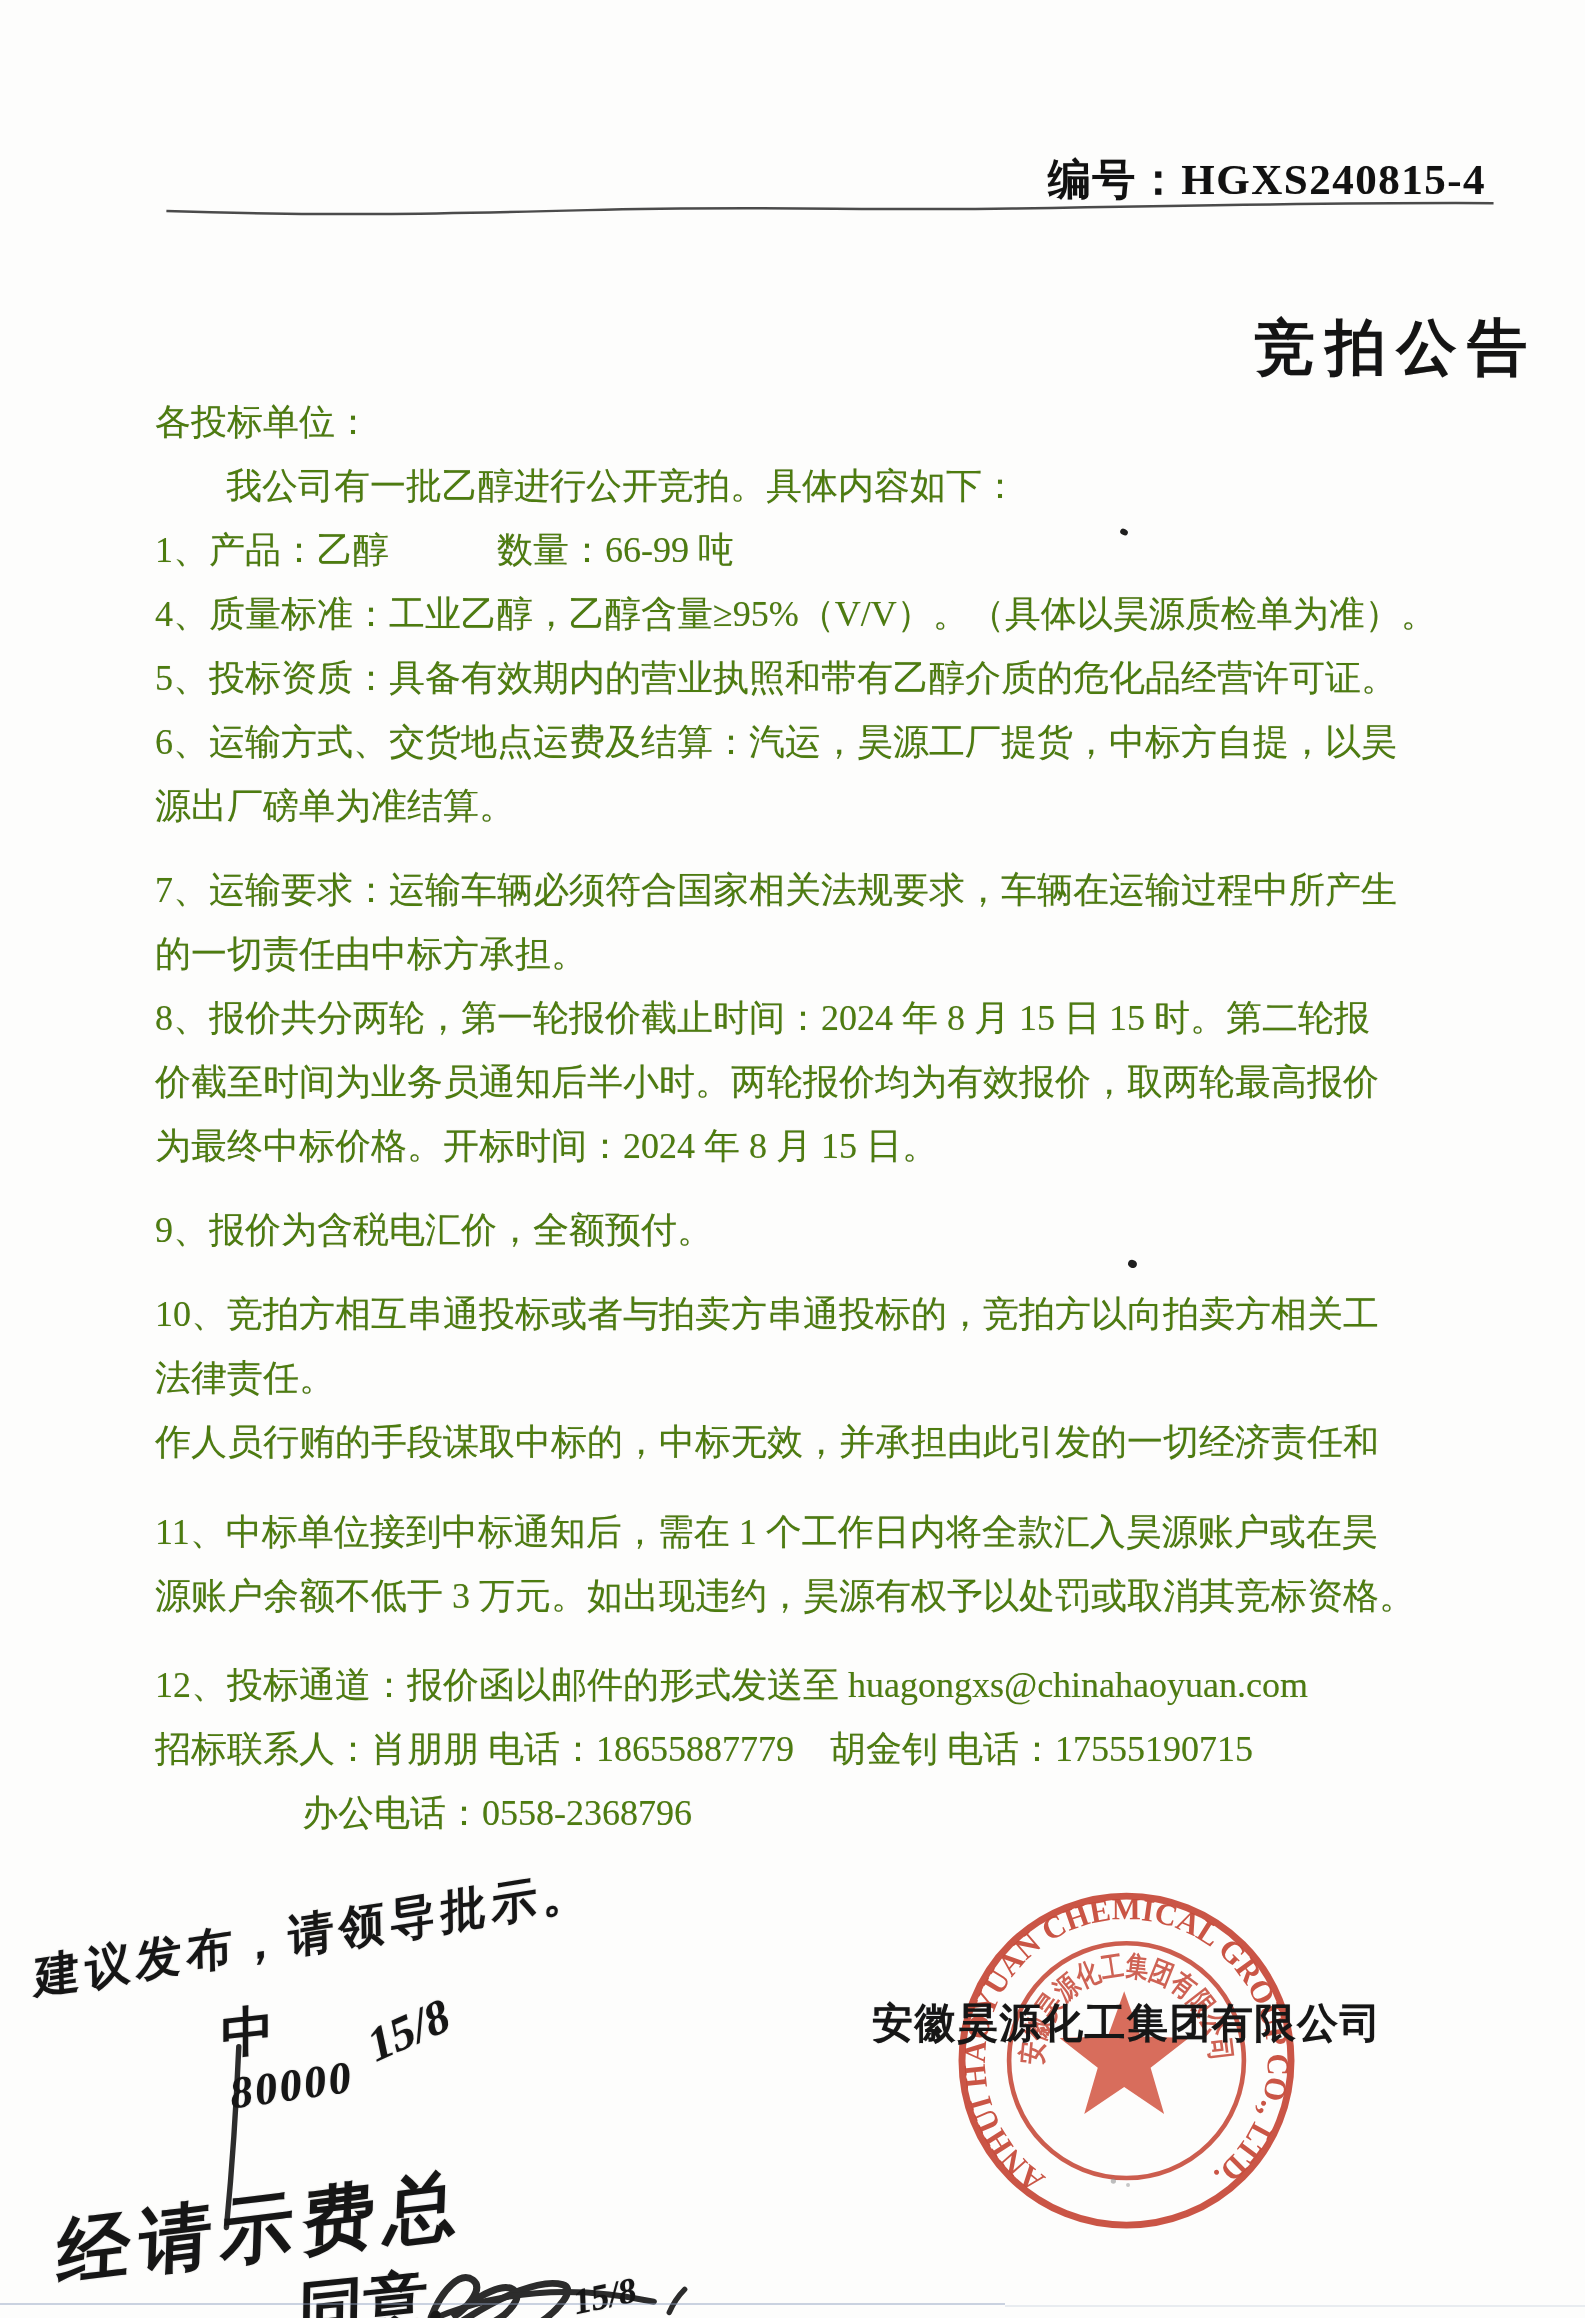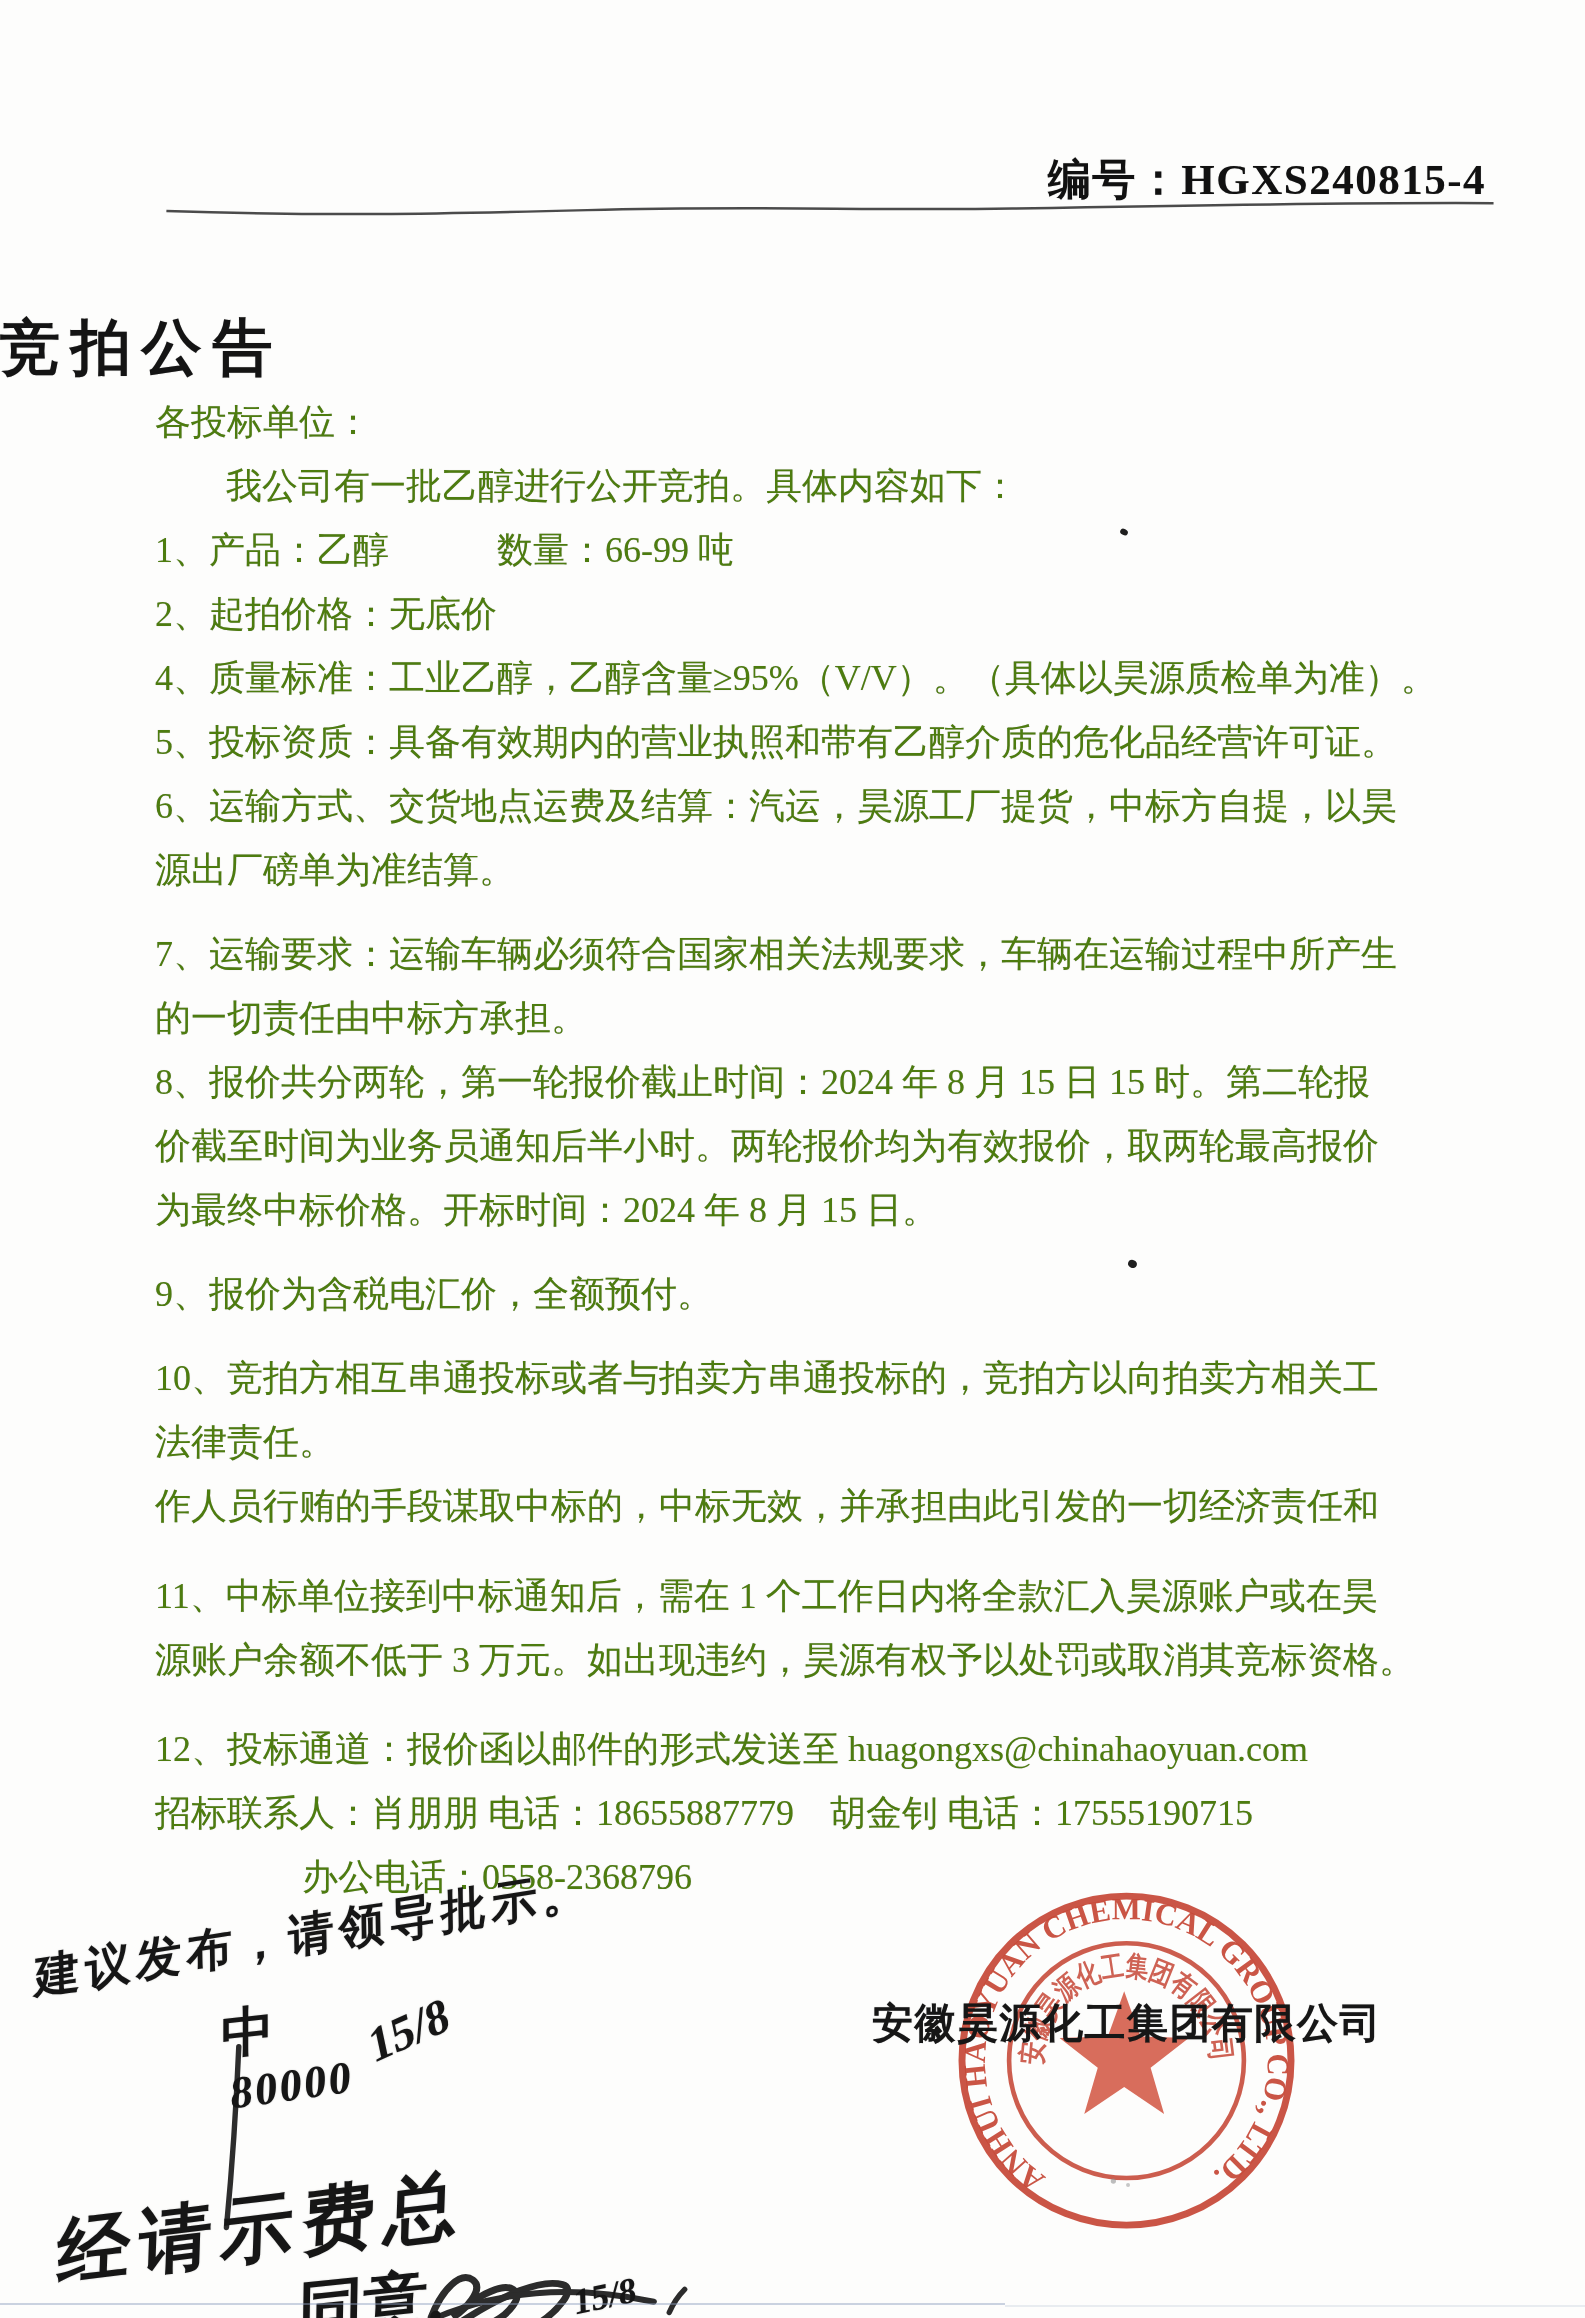--- a/index.html
+++ b/index.html
@@ -16,21 +16,21 @@
   .doc-number{
     position:absolute;top:151px;right:99px;
     font-size:43px;font-weight:bold;letter-spacing:1.5px;
     color:#111;text-shadow:0 0 0.8px rgba(0,0,0,.35);
     white-space:pre;
   }
   .fold-line{position:absolute;left:0;top:0;width:1585px;height:309px;pointer-events:none;}
   
   .doc-title{
     position:absolute;top:308px;left:0;width:1538px;
-    text-align:left;
+    text-align:right;
     font-size:60px;font-weight:bold;letter-spacing:10.8px;
     color:#141414;text-shadow:0 0 0.8px rgba(0,0,0,.4);
   }
   
   .doc-body{
     position:absolute;left:155px;top:390px;width:1298px;
     font-size:36px;line-height:64px;
     color:#4d7c0f;text-shadow:0 0 0.8px rgba(0,0,0,.28);
   }
   .line{white-space:pre;height:64px;}
@@ -83,21 +83,20 @@
   </svg>
 
   <div class="doc-number">编号：HGXS240815-4</div>
 
   <div class="doc-title">竞拍公告</div>
 
   <div class="doc-body">
       <div class="line ">各投标单位：</div>
       <div class="line indent">我公司有一批乙醇进行公开竞拍。具体内容如下：</div>
       <div class="line ">1、产品：乙醇　　　数量：66-99 吨</div>
-      <div class="line ">2、起拍价格：无底价</div>
       <div class="line ">4、质量标准：工业乙醇，乙醇含量≥95%（V/V）。（具体以昊源质检单为准）。</div>
       <div class="line ">5、投标资质：具备有效期内的营业执照和带有乙醇介质的危化品经营许可证。</div>
       <div class="line ">6、运输方式、交货地点运费及结算：汽运，昊源工厂提货，中标方自提，以昊</div>
       <div class="line ">源出厂磅单为准结算。</div>
       <div class="line gap">7、运输要求：运输车辆必须符合国家相关法规要求，车辆在运输过程中所产生</div>
       <div class="line ">的一切责任由中标方承担。</div>
       <div class="line ">8、报价共分两轮，第一轮报价截止时间：2024 年 8 月 15 日 15 时。第二轮报</div>
       <div class="line ">价截至时间为业务员通知后半小时。两轮报价均为有效报价，取两轮最高报价</div>
       <div class="line ">为最终中标价格。开标时间：2024 年 8 月 15 日。</div>
       <div class="line gap">9、报价为含税电汇价，全额预付。</div>

